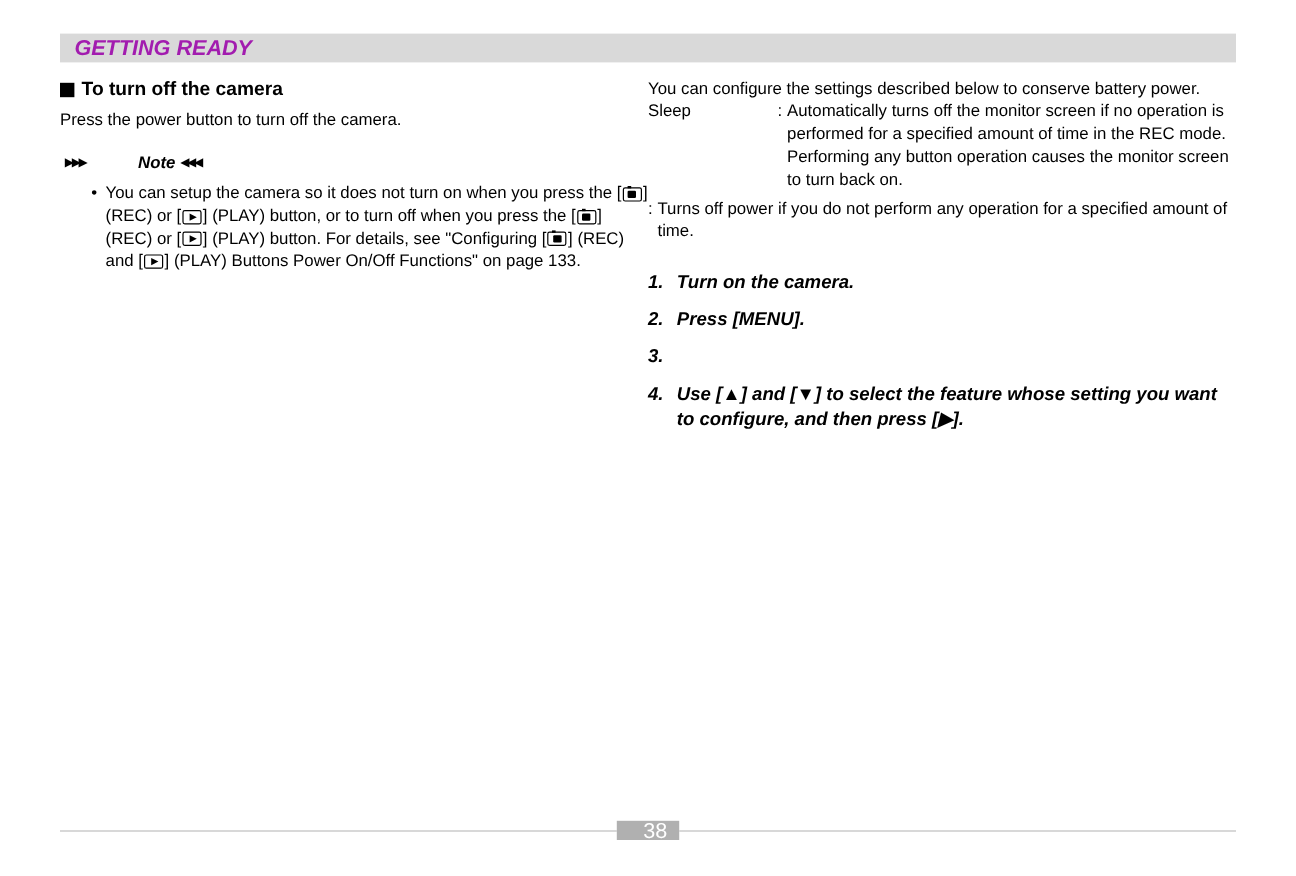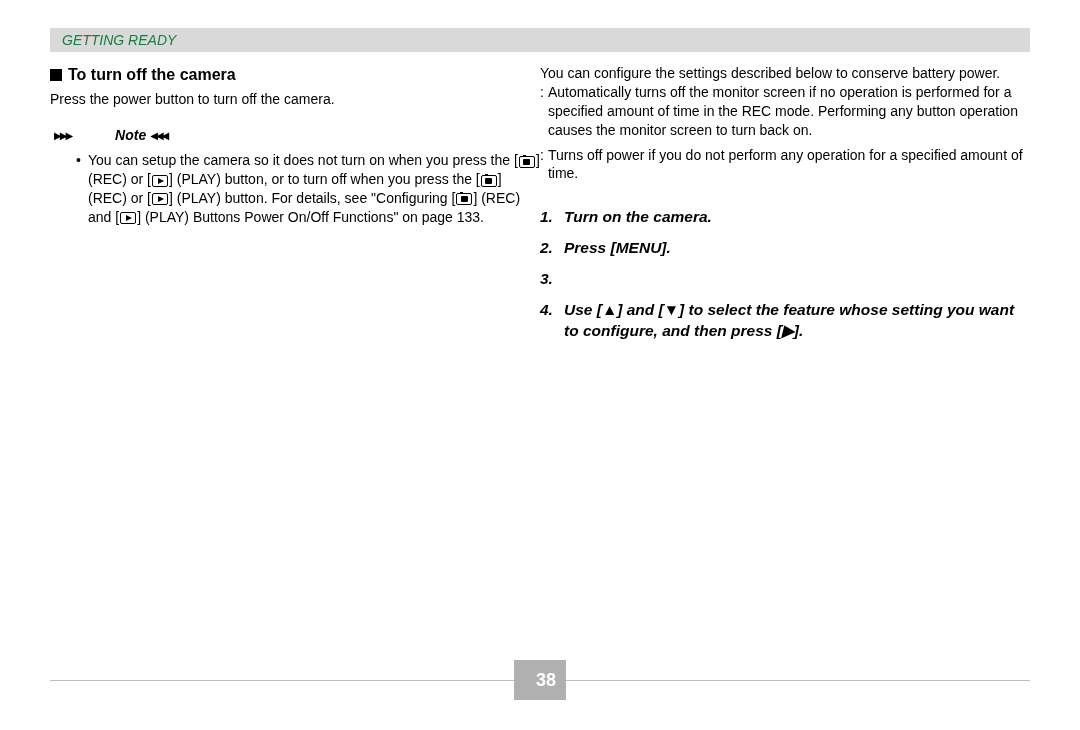--- a/index.html
+++ b/index.html
@@ -16,25 +16,25 @@
     }
     .header-bar {
       background: #d9d9d9;
       height: 24px;
       display: flex;
       align-items: center;
       padding-left: 12px;
       margin-bottom: 12px;
     }
     .header-bar span {
-      font-weight: normal;
+      font-weight: bold;
       font-style: italic;
-      font-size: 14px;
+      font-size: 18px;
       text-transform: uppercase;
-      color: #15803d;
+      color: #a21caf;
     }
     .columns {
       display: flex;
     }
     .col {
       flex: 1;
       font-size: 14px;
       line-height: 1.35;
     }
     .sub-head {
@@ -170,24 +170,24 @@
       align-items: center;
     }
     .hr {
       flex: 1;
       height: 1px;
       background: #bfbfbf;
     }
     .page-num {
       background: #b0b0b0;
       color: #fff;
-      font-weight: bold;
+      font-weight: normal;
       font-size: 18px;
       width: 52px;
-      height: 40px;
+      height: 16px;
       display: flex;
       align-items: center;
       justify-content: center;
       padding-left: 12px;
     }
   </style>
 </head>
 <body>
 
 <div class="page">
@@ -214,20 +214,21 @@
         <span class="bullet">•</span>
         <span>You can setup the camera so it does not turn on when you press the [</span><span class="icon-box icon-cam"></span><span>] (REC) or [</span><span class="icon-box icon-play"></span><span>] (PLAY) button, or to turn off when you press the [</span><span class="icon-box icon-cam"></span><span>] (REC) or [</span><span class="icon-box icon-play"></span><span>] (PLAY) button. For details, see "Configuring [</span><span class="icon-box icon-cam"></span><span>] (REC) and [</span><span class="icon-box icon-play"></span><span>] (PLAY) Buttons Power On/Off Functions" on page 133.</span>
       </div>
     </div>
 
     <div class="col">
       <div class="intro">You can configure the settings described below to conserve battery power.</div>
 
       <div id="func-list">
           <div class="func-row">
+            <div class="func-name">Sleep</div>
             <div class="func-desc">
               <span class="colon">:</span>
               <span>Automatically turns off the monitor screen if no operation is performed for a specified amount of time in the REC mode. Performing any button operation causes the monitor screen to turn back on.</span>
             </div>
           </div>
           <div class="func-row">
             <div class="func-desc">
               <span class="colon">:</span>
               <span>Turns off power if you do not perform any operation for a specified amount of time.</span>
             </div>

